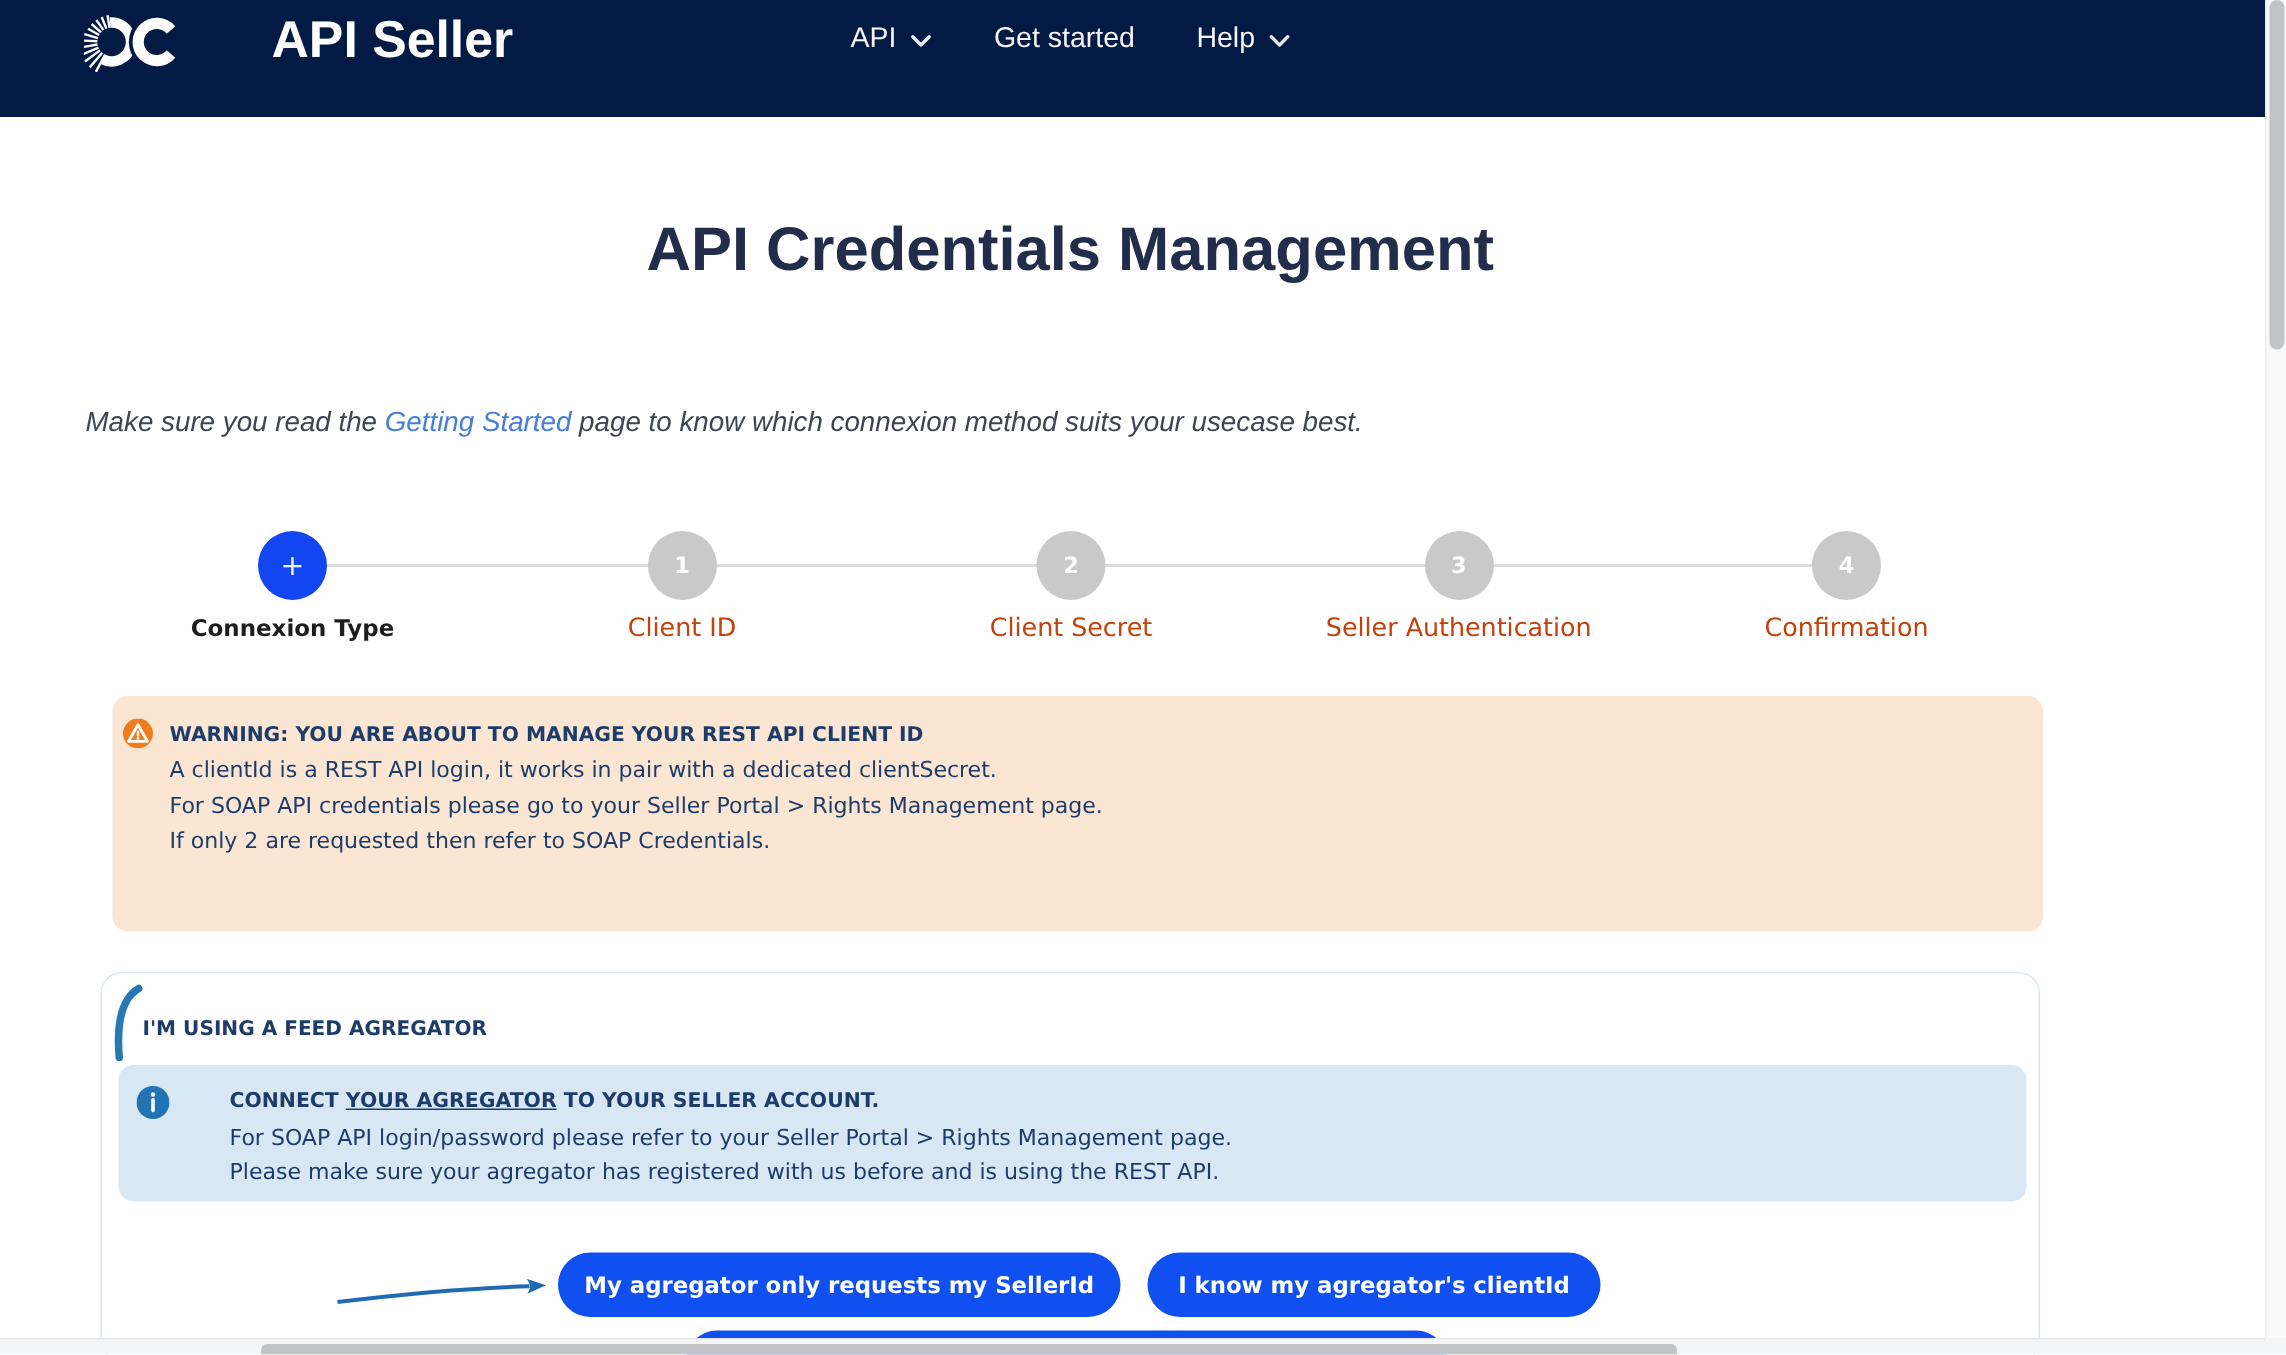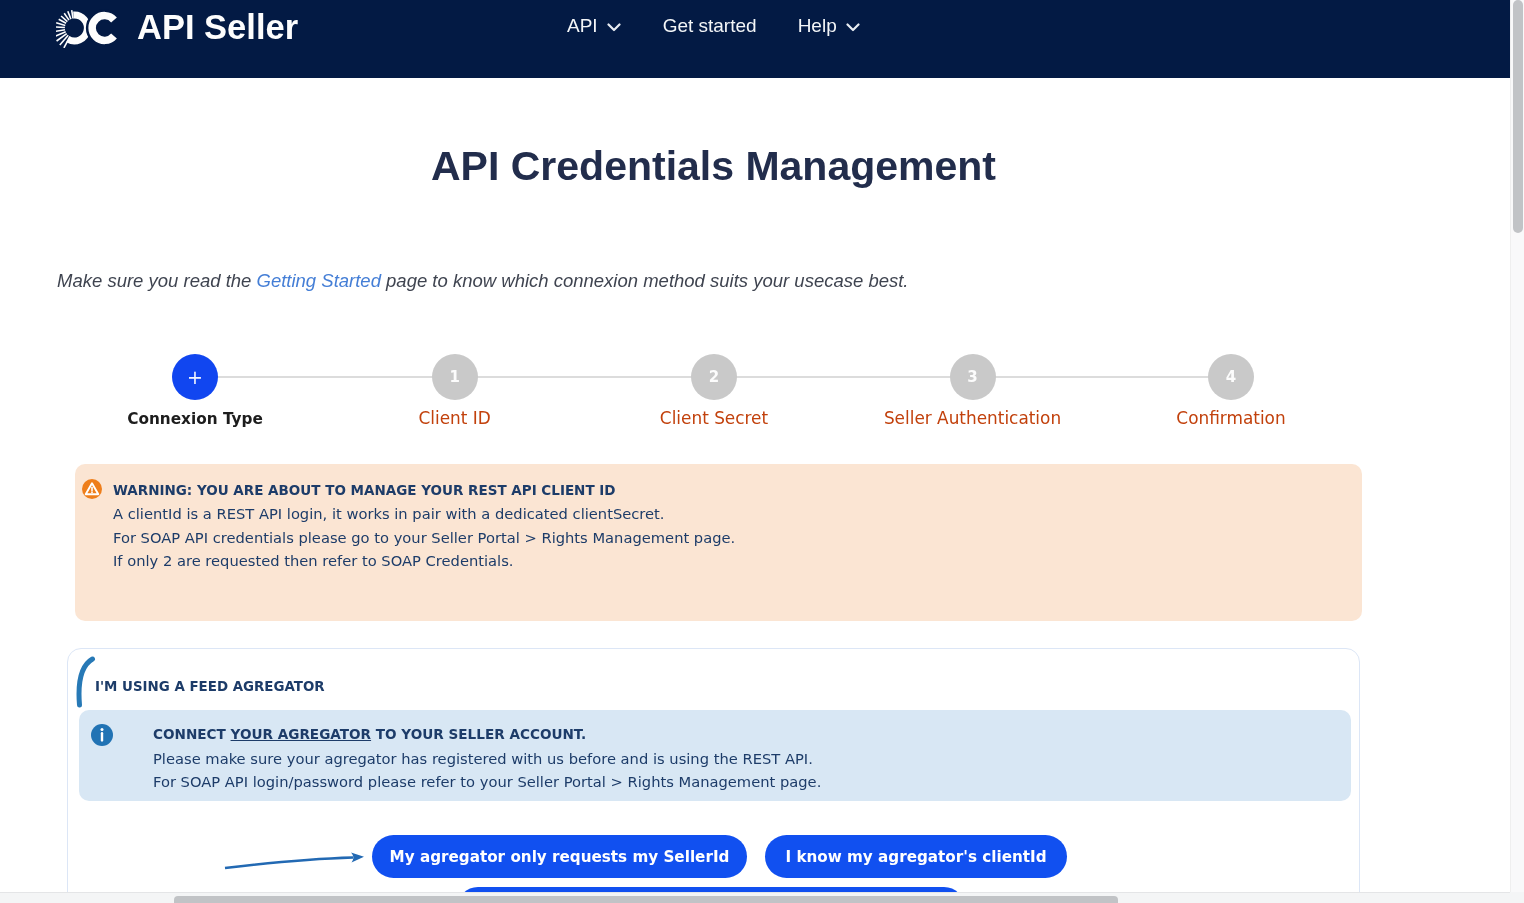--- a/index.html
+++ b/index.html
@@ -3,21 +3,21 @@
 <meta charset="utf-8">
 <style>
   * { margin:0; padding:0; box-sizing:border-box; }
   html,body { width:1524px; height:903px; overflow:hidden; background:#fff; }
   body { font-family:"Liberation Sans", sans-serif; position:relative; }
   .viewport { position:absolute; left:0; top:0; width:1524px; height:903px; overflow:hidden; background:#fff; }
   .page { position:absolute; left:0; top:0; width:1510px; height:903px; background:#fff; }
 
   
   .header { position:absolute; left:0; top:0; width:1510px; height:78px; background:#031a44; }
-  .brand { position:absolute; left:56px; top:7px; height:41px; display:flex; align-items:center; }
+  .brand { position:absolute; left:56px; top:7px; height:41px; display:flex; align-items:center;gap:44px; }
   .brand-icon { width:67px; height:40px; }
   .brand-text { color:#fdfdfd; font-size:34.5px; font-weight:700; letter-spacing:0px; margin-left:14px;
                 font-family:"Liberation Sans", sans-serif; }
   .nav { position:absolute; left:567px; top:15px; display:flex; align-items:center; color:#f4f6f8; font-size:19px; }
   .nav-item { display:flex; align-items:center; cursor:pointer; }
   .nav-gap1 { width:42px; } .nav-gap2 { width:41px; }
   .chev { width:14px; height:9px; margin-left:9px; margin-top:3px; }
 
   
   .page-title { position:absolute; left:67px; width:1293px; top:143px; text-align:center;
@@ -189,22 +189,22 @@
     <div class="card-title">I'M USING A FEED AGREGATOR</div>
 
     <div class="info-box"></div>
     <svg class="info-icon" viewBox="0 0 22 22">
       <circle cx="11" cy="11" r="11" fill="#2173b4"></circle>
       <line x1="11" y1="9.2" x2="11" y2="16.4" stroke="#fff" stroke-width="2.4" stroke-linecap="round"></line>
       <circle cx="11" cy="5.6" r="1.5" fill="#fff"></circle>
     </svg>
     <div class="info-text">
       <div class="info-bold"><span>CONNECT </span><span class="info-underline">YOUR AGREGATOR</span><span> TO YOUR SELLER ACCOUNT.</span></div>
+      <div>For SOAP API login/password please refer to your Seller Portal &gt; Rights Management page.</div>
       <div>Please make sure your agregator has registered with us before and is using the REST API.</div>
-      <div>For SOAP API login/password please refer to your Seller Portal &gt; Rights Management page.</div>
     </div>
 
     <div class="btn-row">
       <button class="btn btn1">My agregator only requests my SellerId</button>
       <button class="btn btn2">I know my agregator's clientId</button>
     </div>
     <div class="btn3"></div>
 
     <svg class="arrow-svg" viewBox="0 0 160 28">
       <path d="M 10 20 Q 85 11 138 9.5" fill="none" stroke="#2269b3" stroke-width="2.6"></path>

